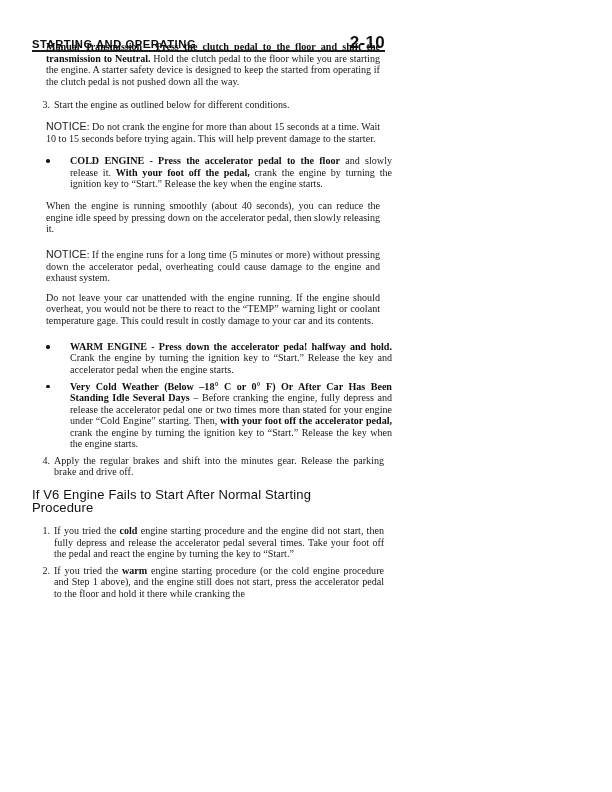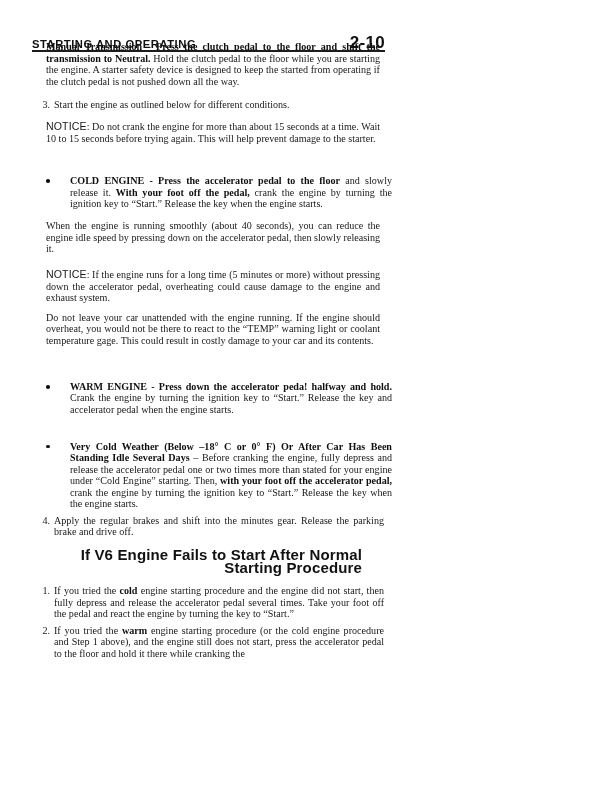--- a/index.html
+++ b/index.html
@@ -115,47 +115,46 @@
     font-size: 10.1px;
     line-height: 11.55px;
   }
 
   
   .bullet-item {
     position: relative;
     padding-left: 26px;
     margin-left: 12px;
     width: 322px;
-    margin-top: 20px;
   }
   .bullet-dot {
     position: absolute;
     left: 2px;
     top: 4.1px;
     width: 3.6px;
     height: 3.6px;
     background: #111;
     border-radius: 50%;
   }
 
   b, .b {
     font-weight: bold;
     color: #101010;
   }
 
   
   .section-head {
     font-family: "Liberation Sans", "DejaVu Sans", sans-serif;
-    font-weight: bold;
-    font-size: 15px;
+    font-weight: normal;
+    font-size: 13px;
     line-height: 12.6px;
     letter-spacing: 0.15px;
     color: #111;
     width: 330px;
-    text-align: right;
+    text-align: left;
   }
 </style>
 </head>
 <body>
 
 <div class="page">
 
   <div class="page-header">
     <span class="header-title">STARTING AND OPERATING</span>
     <span class="header-page-number">2-10</span>

